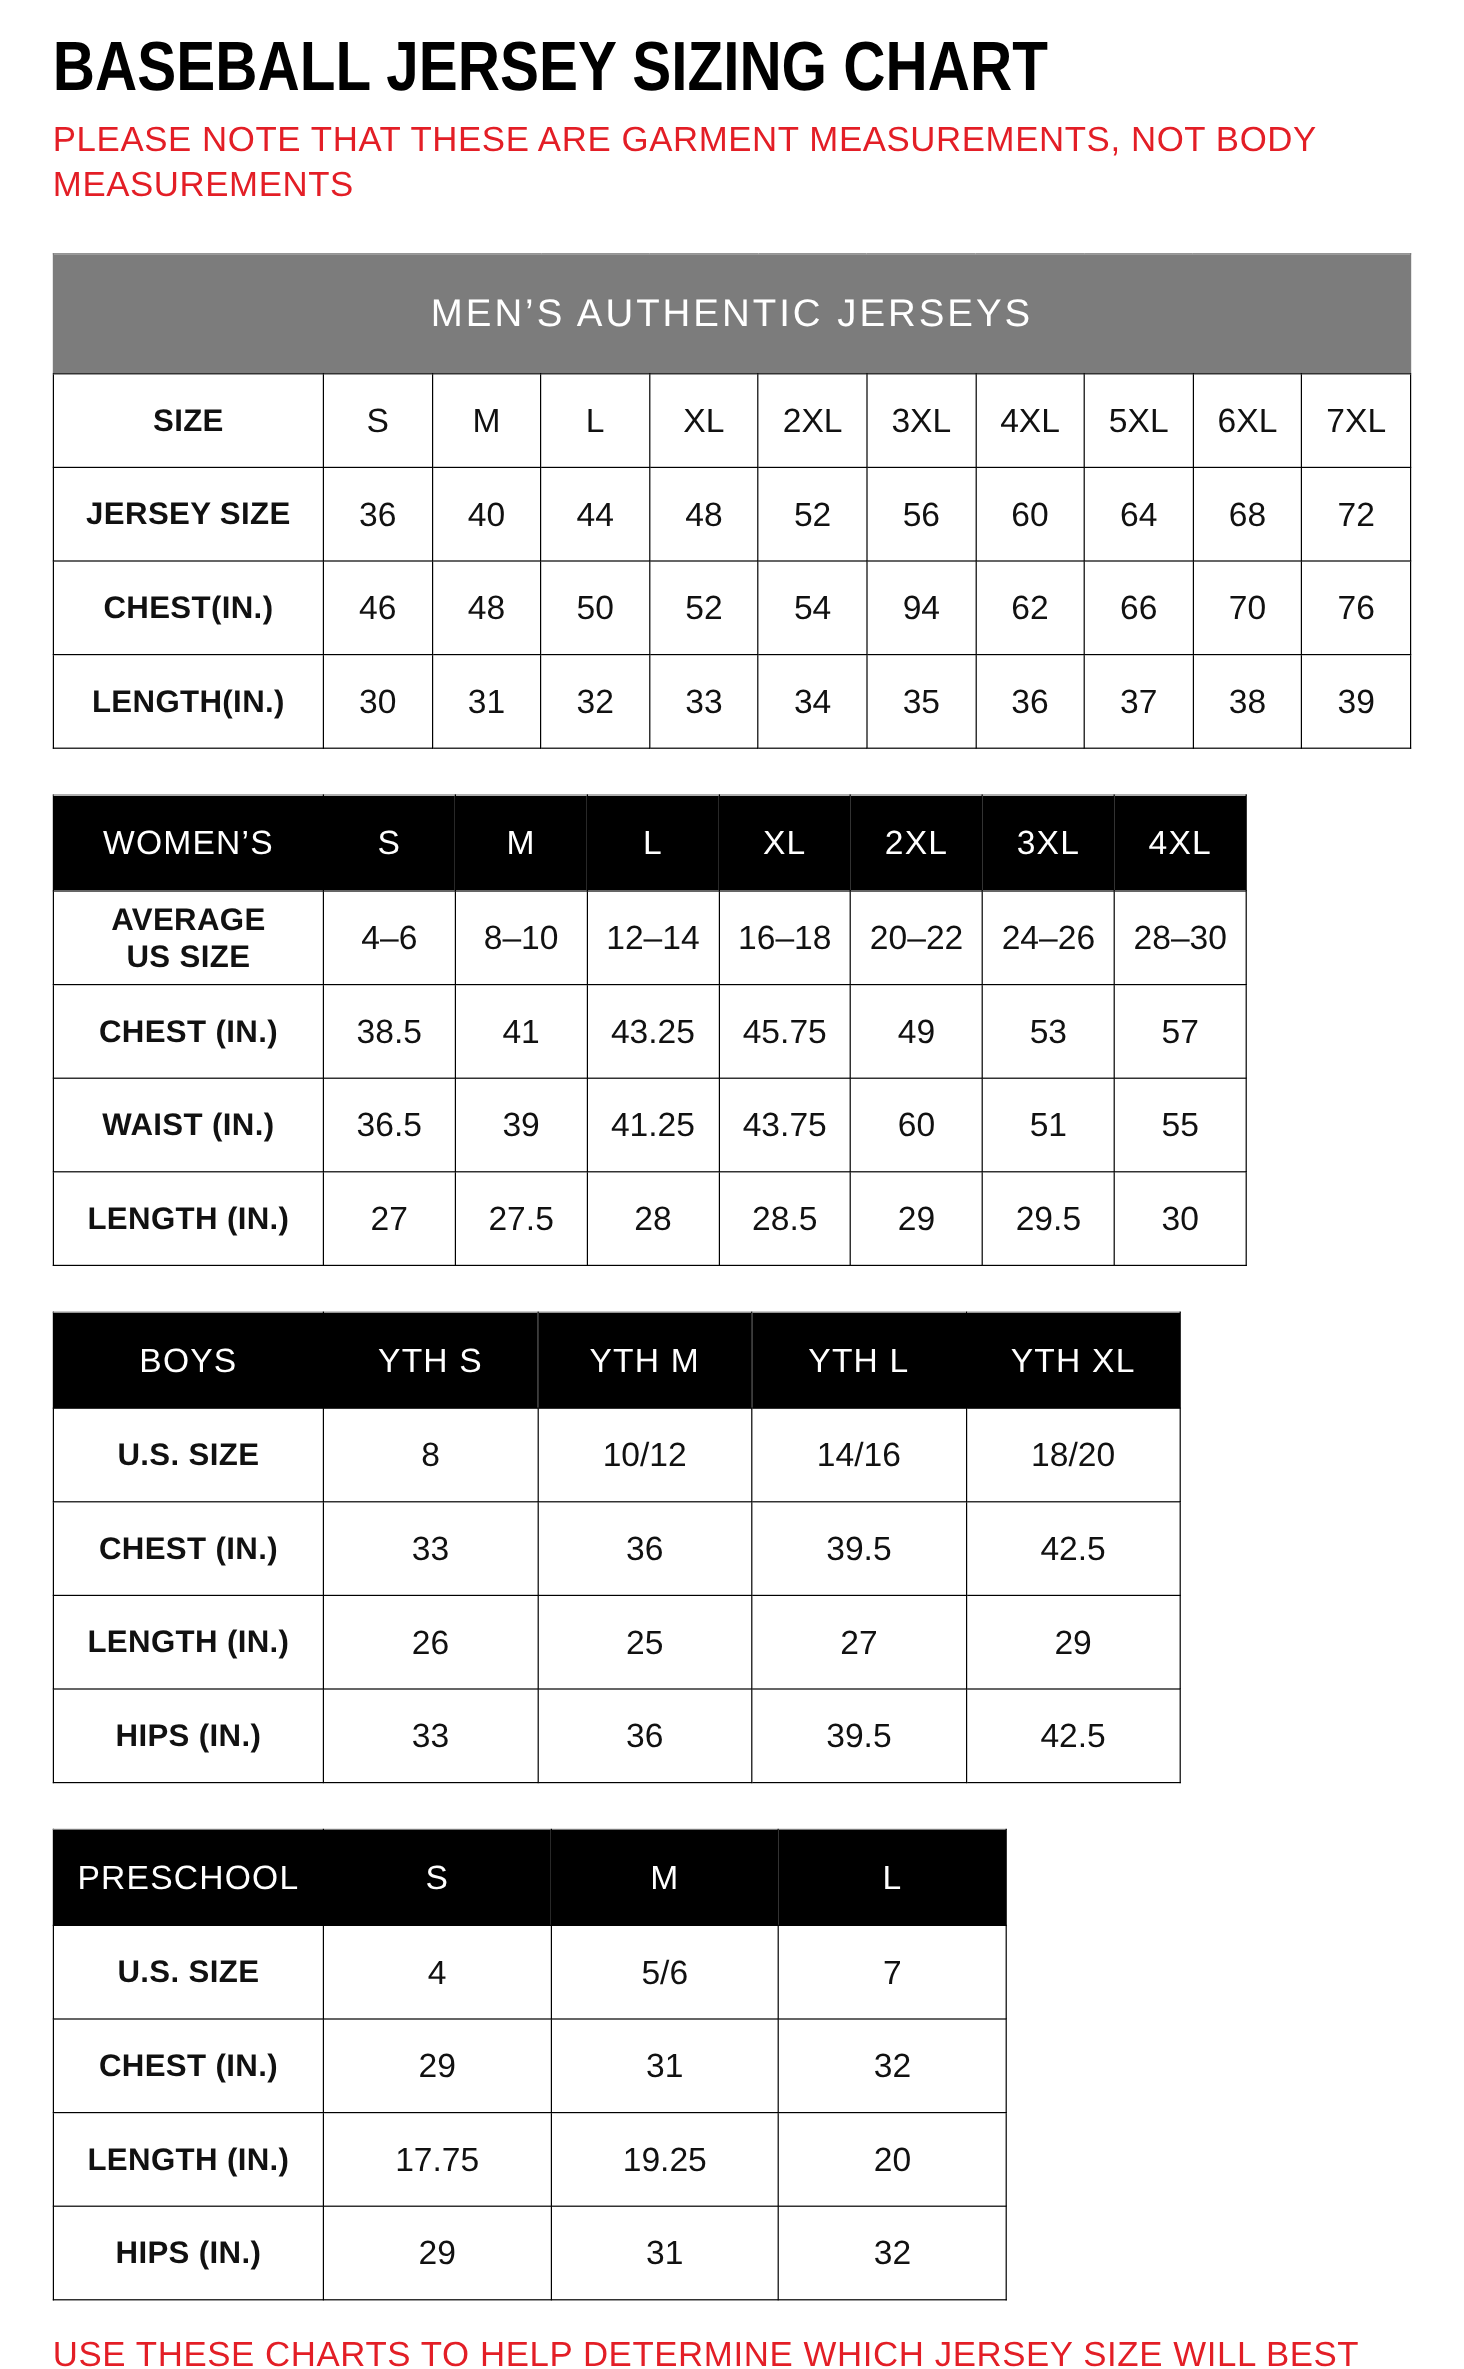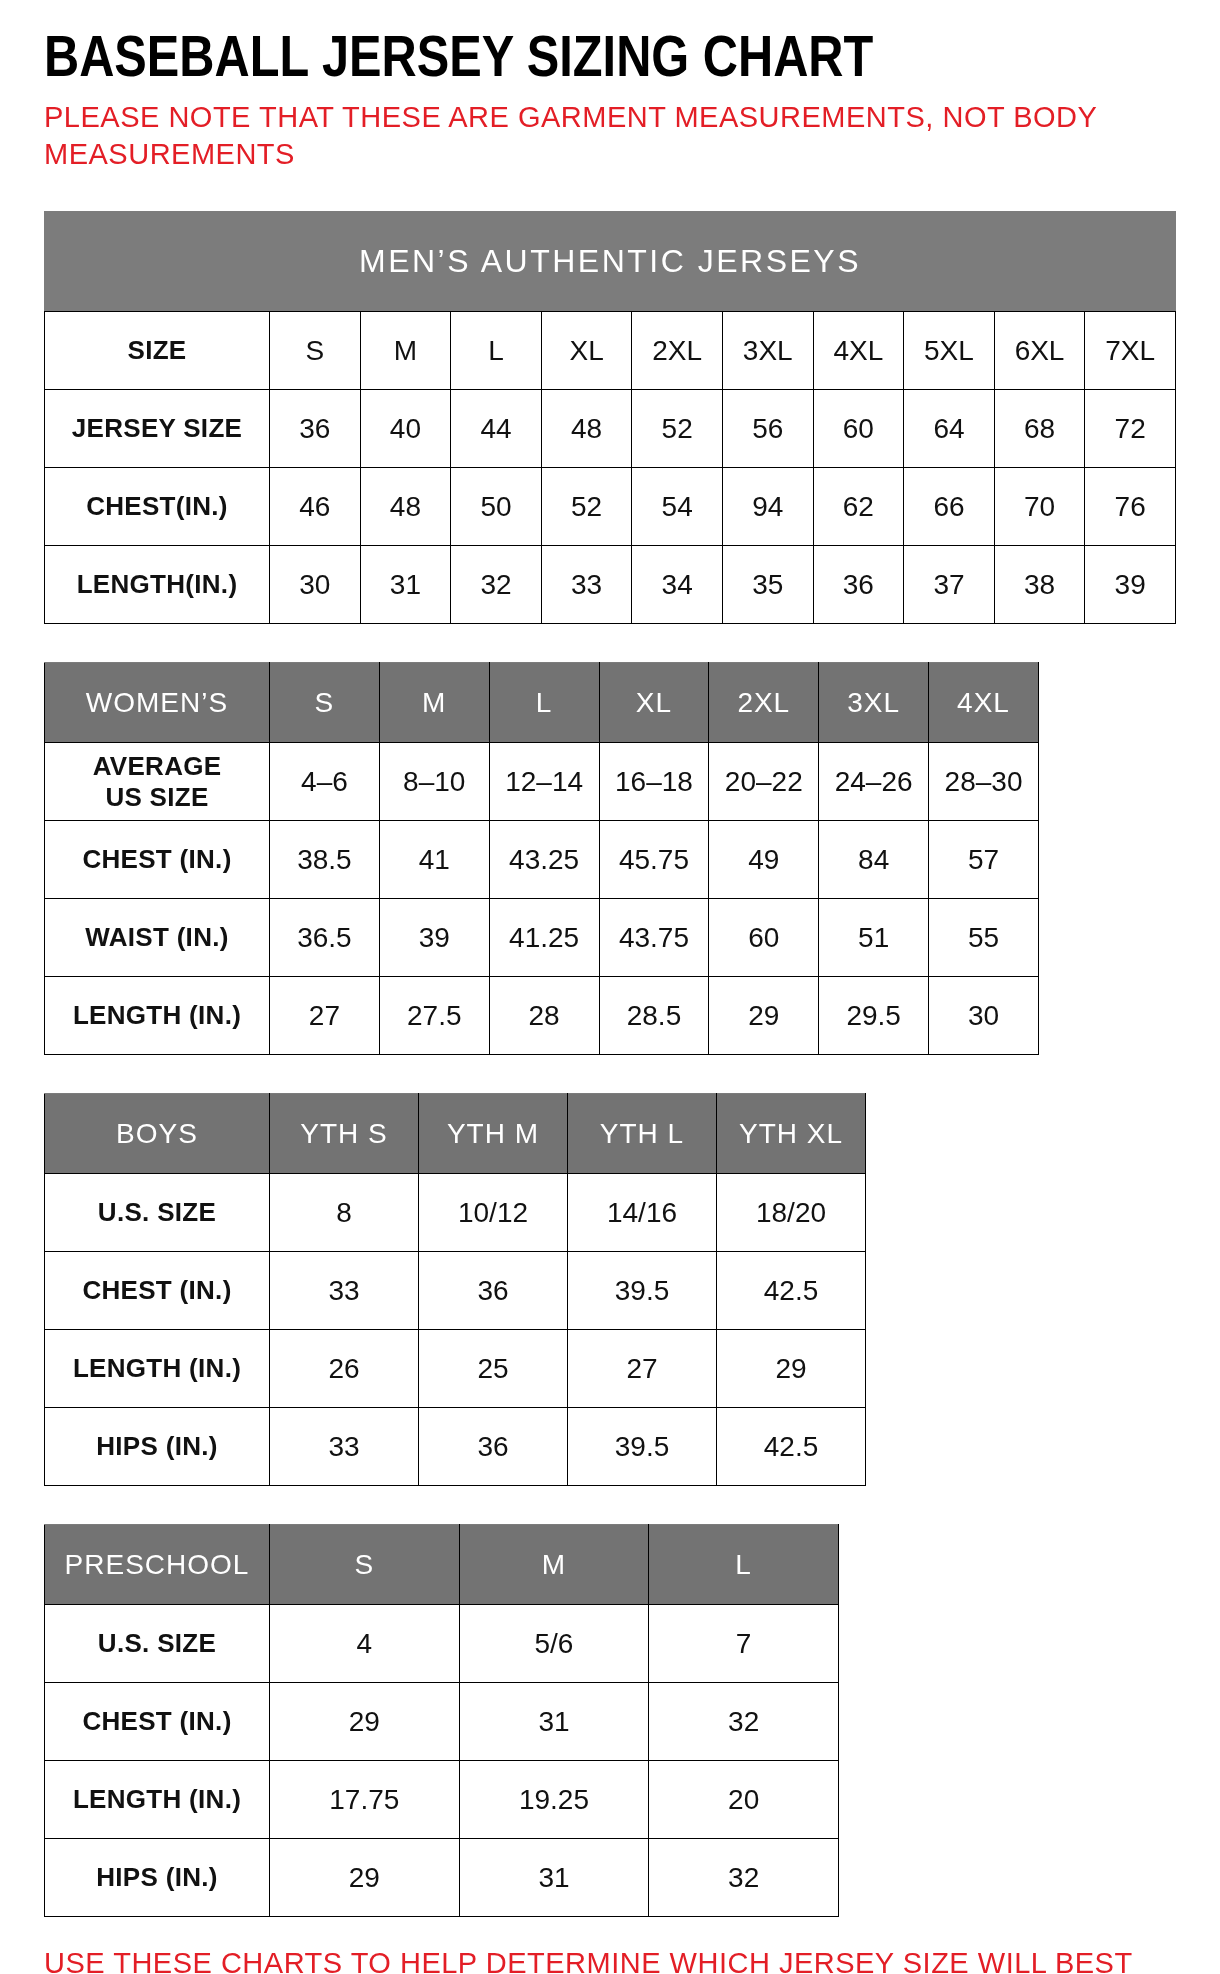--- a/index.html
+++ b/index.html
@@ -33,21 +33,21 @@
     font-weight: 500;
   }
 
   table.size-table {
     border-collapse: collapse;
     table-layout: fixed;
     margin-top: 38px;
   }
   .tbl-mens      { width: 1132px; margin-top: 28px; }
   .tbl-womens    { width: 995px; }
-  .tbl-boys      { width: 822px; }
+  .tbl-boys      { width: 940px; }
   .tbl-preschool { width: 795px; }
 
   .size-table td {
     border: 1.5px solid #000000;
     text-align: center;
     vertical-align: middle;
     font-size: 28px;
     color: #111111;
     height: 78px;
     padding: 4px 6px;
@@ -56,21 +56,21 @@
   .size-table td.banner {
     background: #7c7c7c;
     color: #ffffff;
     font-size: 32px;
     letter-spacing: 2.5px;
     height: 100px;
     border-color: #7c7c7c;
     border-bottom-color: #000000;
   }
   .size-table td.head {
-    background: #737373;
+    background: #000000;
     color: #ffffff;
     font-size: 28px;
     letter-spacing: 1px;
     height: 80px;
     border-top-color: #7c7c7c;
   }
   .size-table td.rowlabel {
     font-size: 26px;
     white-space: pre-line;
     letter-spacing: 0.3px;
@@ -206,21 +206,21 @@
             <td class="cell">24–26</td>
             <td class="cell">28–30</td>
           </tr>
           <tr>
             <td class="rowlabel">CHEST (IN.)</td>
             <td class="cell">38.5</td>
             <td class="cell">41</td>
             <td class="cell">43.25</td>
             <td class="cell">45.75</td>
             <td class="cell">49</td>
-            <td class="cell">84</td>
+            <td class="cell">53</td>
             <td class="cell">57</td>
           </tr>
           <tr>
             <td class="rowlabel">WAIST (IN.)</td>
             <td class="cell">36.5</td>
             <td class="cell">39</td>
             <td class="cell">41.25</td>
             <td class="cell">43.75</td>
             <td class="cell">60</td>
             <td class="cell">51</td>

